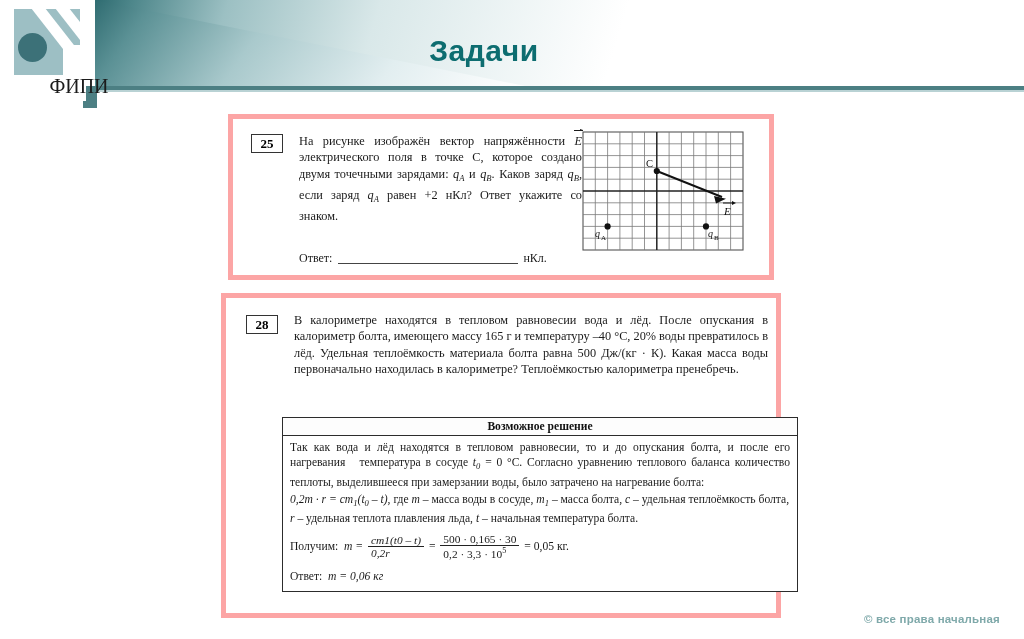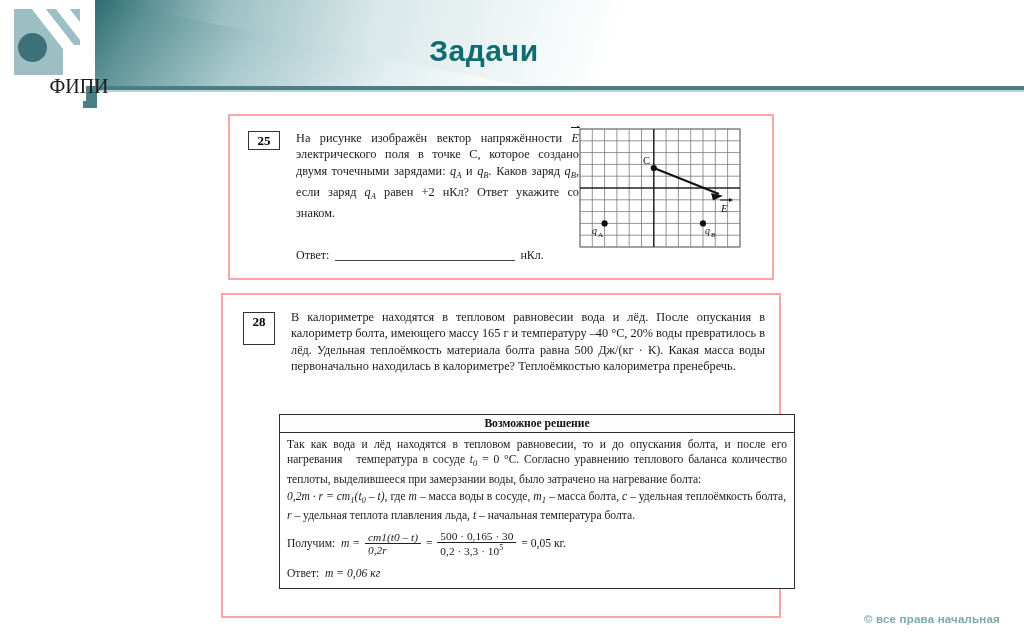--- a/index.html
+++ b/index.html
@@ -125,21 +125,21 @@
     font-size: 30px;
     font-weight: bold;
     color: #0d6d70;
     letter-spacing: 0.5px;
     z-index: 6;
   }
 
   
   .task-box {
     position: absolute;
-    border: 2px solid #fca5a5;
+    border: 5px solid #fca5a5;
     background: #ffffff;
     box-sizing: border-box;
   }
   #task-25 {
     left: 228px;
     top: 114px;
     width: 546px;
     height: 166px;
   }
   #task-28 {
@@ -153,21 +153,21 @@
     position: absolute;
     border: 1px solid #333;
     font-family: "Liberation Serif", serif;
     font-weight: bold;
     font-size: 13px;
     text-align: center;
     color: #000;
     box-sizing: border-box;
   }
   #badge-25 { left: 18px; top: 15px; width: 32px; height: 19px; line-height: 17px; }
-  #badge-28 { left: 20px; top: 17px; width: 32px; height: 33px; line-height: 17px; }
+  #badge-28 { left: 20px; top: 17px; width: 32px; height: 19px; line-height: 17px; }
 
   .stem {
     position: absolute;
     font-family: "Liberation Serif", serif;
     font-size: 12.3px;
     line-height: 16.4px;
     color: #1a1a1a;
     text-align: justify;
     text-justify: inter-word;
   }

